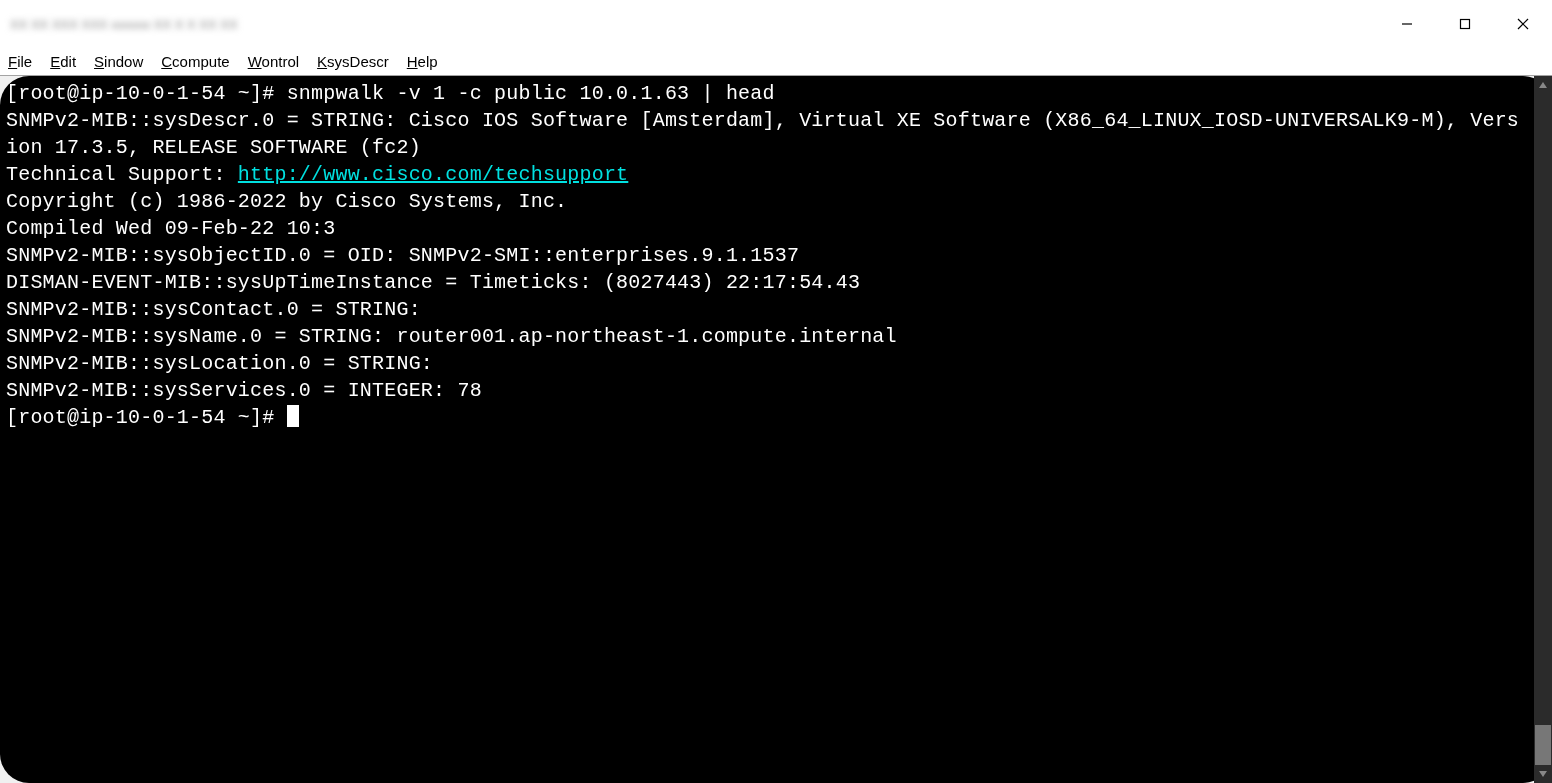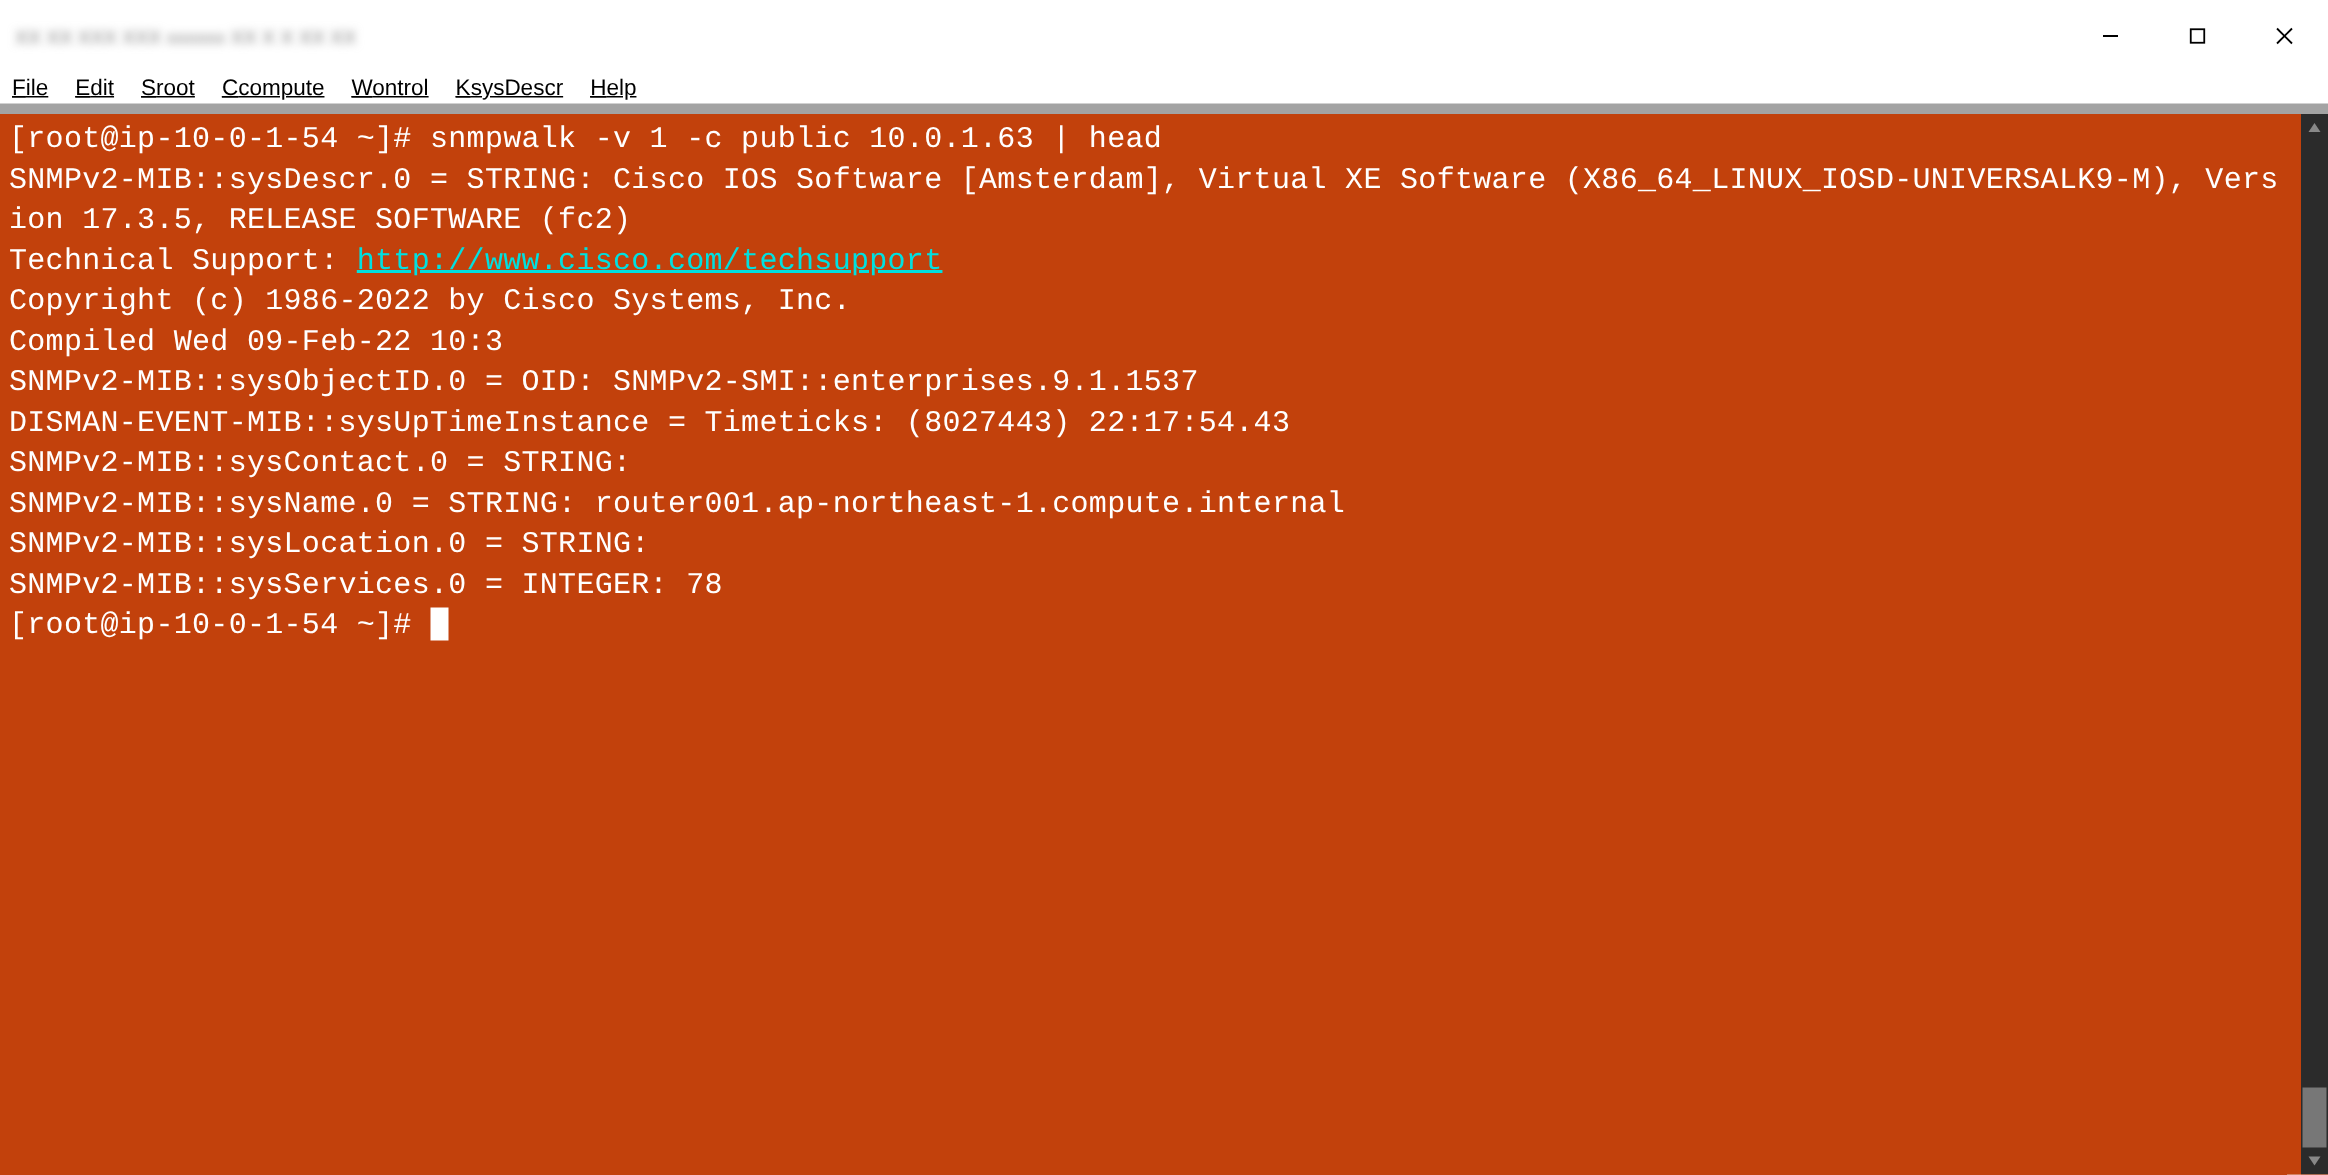--- a/index.html
+++ b/index.html
@@ -36,36 +36,36 @@
       display: flex;
       align-items: center;
       justify-content: center;
       font-family: inherit;
       color: #000;
     }
     .win-btn svg { display: block; }
     .menubar {
       height: 28px;
       background: #fff;
-      border-bottom: 7px solid #a3a3a3;
+      border-bottom: 1px solid #a3a3a3;
       display: flex;
       align-items: center;
       padding-left: 8px;
       gap: 18px;
       font-size: 15px;
       color: #000;
-      text-decoration: underline;
     }
     .menu-item { cursor: default; }
     .menu-item .mn { text-decoration: underline; }
     .terminal-wrap {
       flex: 1;
-      background: #c2410c;
+      background: #000000;
       position: relative;
       display: flex;
+      border-radius: 29px;
     }
     .terminal {
       flex: 1;
       padding: 4px 6px;
       color: #fff;
       font-family: "Courier New", monospace;
       font-size: 20px;
       line-height: 27px;
       white-space: pre-wrap;
       word-break: break-all;
@@ -130,21 +130,21 @@
           <line x1="2" y1="2" x2="12" y2="12" stroke="#000" stroke-width="1.2"></line>
           <line x1="12" y1="2" x2="2" y2="12" stroke="#000" stroke-width="1.2"></line>
         </svg>
     </div>
   </div>
 </div>
 
 <div class="menubar">
   <span class="menu-item"><span class="mn">F</span><span>ile</span></span>
   <span class="menu-item"><span class="mn">E</span><span>dit</span></span>
-  <span class="menu-item"><span class="mn">S</span><span>root</span></span>
+  <span class="menu-item"><span class="mn">S</span><span>indow</span></span>
   <span class="menu-item"><span class="mn">C</span><span>compute</span></span>
   <span class="menu-item"><span class="mn">W</span><span>ontrol</span></span>
   <span class="menu-item"><span class="mn">K</span><span>sysDescr</span></span>
   <span class="menu-item"><span class="mn">H</span><span>elp</span></span>
 </div>
 
 <div class="terminal-wrap">
   <div class="terminal"><span>[root@ip-10-0-1-54 ~]# snmpwalk -v 1 -c public 10.0.1.63 | head</span>
 <span>SNMPv2-MIB::sysDescr.0 = STRING: Cisco IOS Software [Amsterdam], Virtual XE Software (X86_64_LINUX_IOSD-UNIVERSALK9-M), Version 17.3.5, RELEASE SOFTWARE (fc2)</span>
 <span><span>Technical Support: </span><span class="term-link">http://www.cisco.com/techsupport</span></span>

